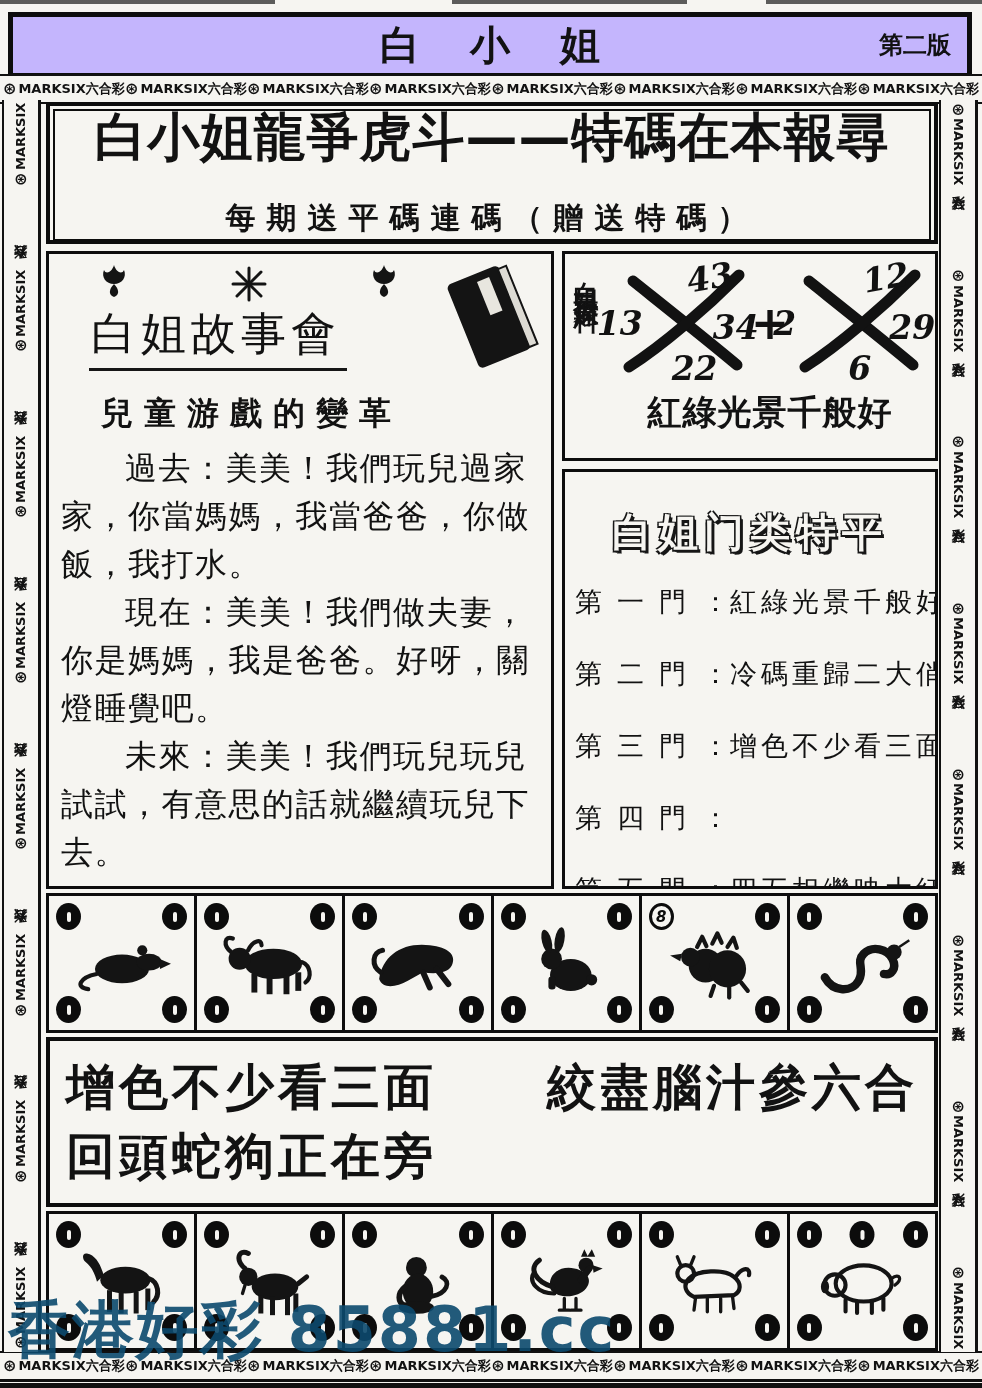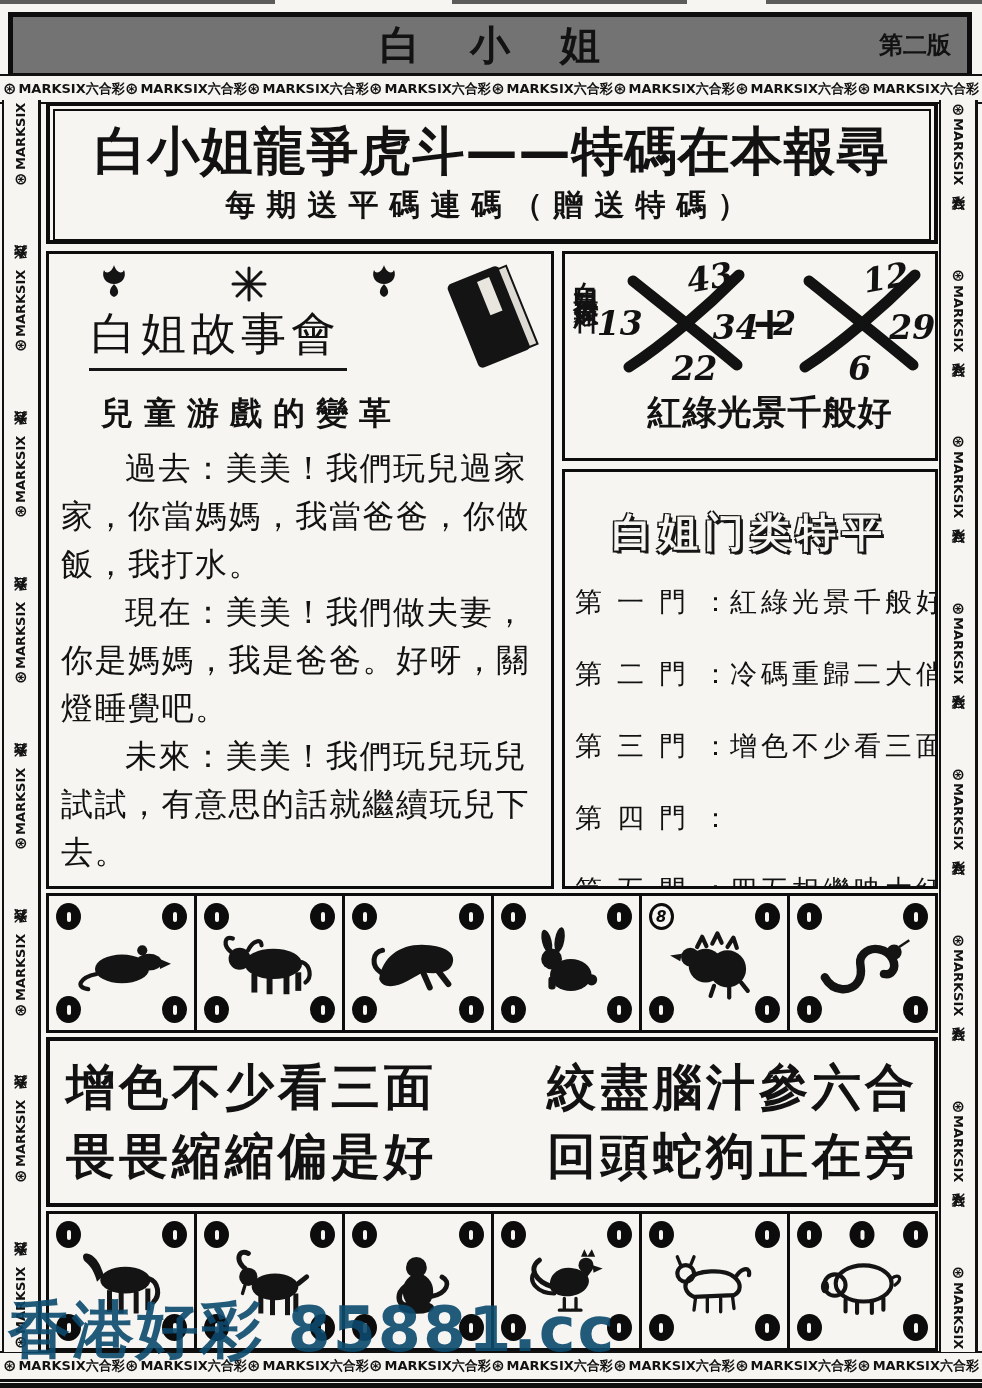--- a/index.html
+++ b/index.html
@@ -4,42 +4,42 @@
 <style>
   html,body{margin:0;padding:0;background:#8a8a8a;}
   .page{position:relative;width:982px;height:1388px;background:#f6f5f1;color:#121212;
         font-family:"DejaVu Sans",sans-serif;overflow:hidden;margin:0 auto;}
   .page::before{content:"";position:absolute;top:0;left:0;right:0;height:4px;
         background:linear-gradient(90deg,#1a1a1a 0 28%,transparent 28% 46%,#1a1a1a 46% 70%,transparent 70% 78%,#1a1a1a 78% 100%);opacity:.7;}
   .page::after{content:"";position:absolute;bottom:0;left:0;right:0;height:5px;background:#111;}
 
   
   .masthead{position:absolute;top:12px;left:8px;right:10px;height:56px;border:5px solid #0d0d0d;
-        display:flex;align-items:center;justify-content:center;background:#737373;}
+        display:flex;align-items:center;justify-content:center;background:#c4b5fd;}
   .masthead-title{font-family:"DejaVu Serif",serif;font-size:40px;font-weight:bold;letter-spacing:18px;text-indent:18px;}
   .edition{position:absolute;right:16px;top:50%;transform:translateY(-50%);
         font-family:"DejaVu Serif",serif;font-size:24px;font-weight:bold;}
 
   
   .strip{position:absolute;display:flex;justify-content:space-between;align-items:center;
         overflow:hidden;font-size:13px;font-weight:bold;white-space:nowrap;background:#f6f5f1;}
   .strip .bu{display:inline-flex;align-items:center;gap:2px;flex:0 0 auto;}
   .strip .bu i{font-style:normal;font-size:16px;line-height:1;}
   .strip-top{top:74px;left:0;right:0;height:26px;border-top:2px solid #111;border-bottom:2px solid #111;padding:0 3px;}
   .strip-bottom{bottom:6px;left:0;right:0;height:26px;border-top:2px solid #111;border-bottom:3px solid #111;padding:0 3px;}
   .strip-left,.strip-right{top:100px;bottom:36px;width:34px;writing-mode:vertical-rl;padding:3px 0;}
   .strip-left{left:2px;border-left:3px solid #111;border-right:2px solid #111;transform:rotate(180deg);}
   .strip-right{right:4px;border-right:3px solid #111;border-left:2px solid #111;}
 
   
   .content{position:absolute;left:46px;right:44px;top:102px;bottom:32px;}
 
   .headline-box{height:142px;border:4px solid #0d0d0d;padding:3px;box-sizing:border-box;margin-bottom:7px;}
   .headline-inner{height:100%;border:2px solid #0d0d0d;display:flex;flex-direction:column;
-        align-items:center;justify-content:center;gap:8px;}
+        align-items:center;justify-content:space-between;gap:8px;}
   .headline-title{font-size:52px;font-weight:900;letter-spacing:1px;line-height:1;white-space:nowrap;}
   .headline-subtitle{font-size:30px;font-weight:900;letter-spacing:11px;}
 
   .columns{display:flex;gap:8px;height:638px;margin-bottom:4px;}
 
   
   .story-box{width:508px;box-sizing:border-box;border:3px solid #0d0d0d;padding:8px 12px;overflow:hidden;}
   .story-header-row{position:relative;height:112px;}
   .deco-row{display:flex;justify-content:space-between;width:300px;margin:2px 0 0 38px;align-items:flex-start;}
   .story-header{display:inline-block;font-size:45px;font-weight:400;letter-spacing:5px;
@@ -456,21 +456,20 @@
         </svg>
       </div>
     </div>
 
     <div class="couplet-box">
       <div class="couplet-line">
         <span>增色不少看三面</span>
         <span>絞盡腦汁參六合</span>
       </div>
       <div class="couplet-line">
-        <span>畏畏縮縮偏是好</span>
         <span>回頭蛇狗正在旁</span>
       </div>
     </div>
 
     <div class="zodiac-row">
       <div class="card">
         <i class="coin tl"></i>
           <i class="coin tr"></i>
           <i class="coin bl"></i>
           <i class="coin br"></i>

